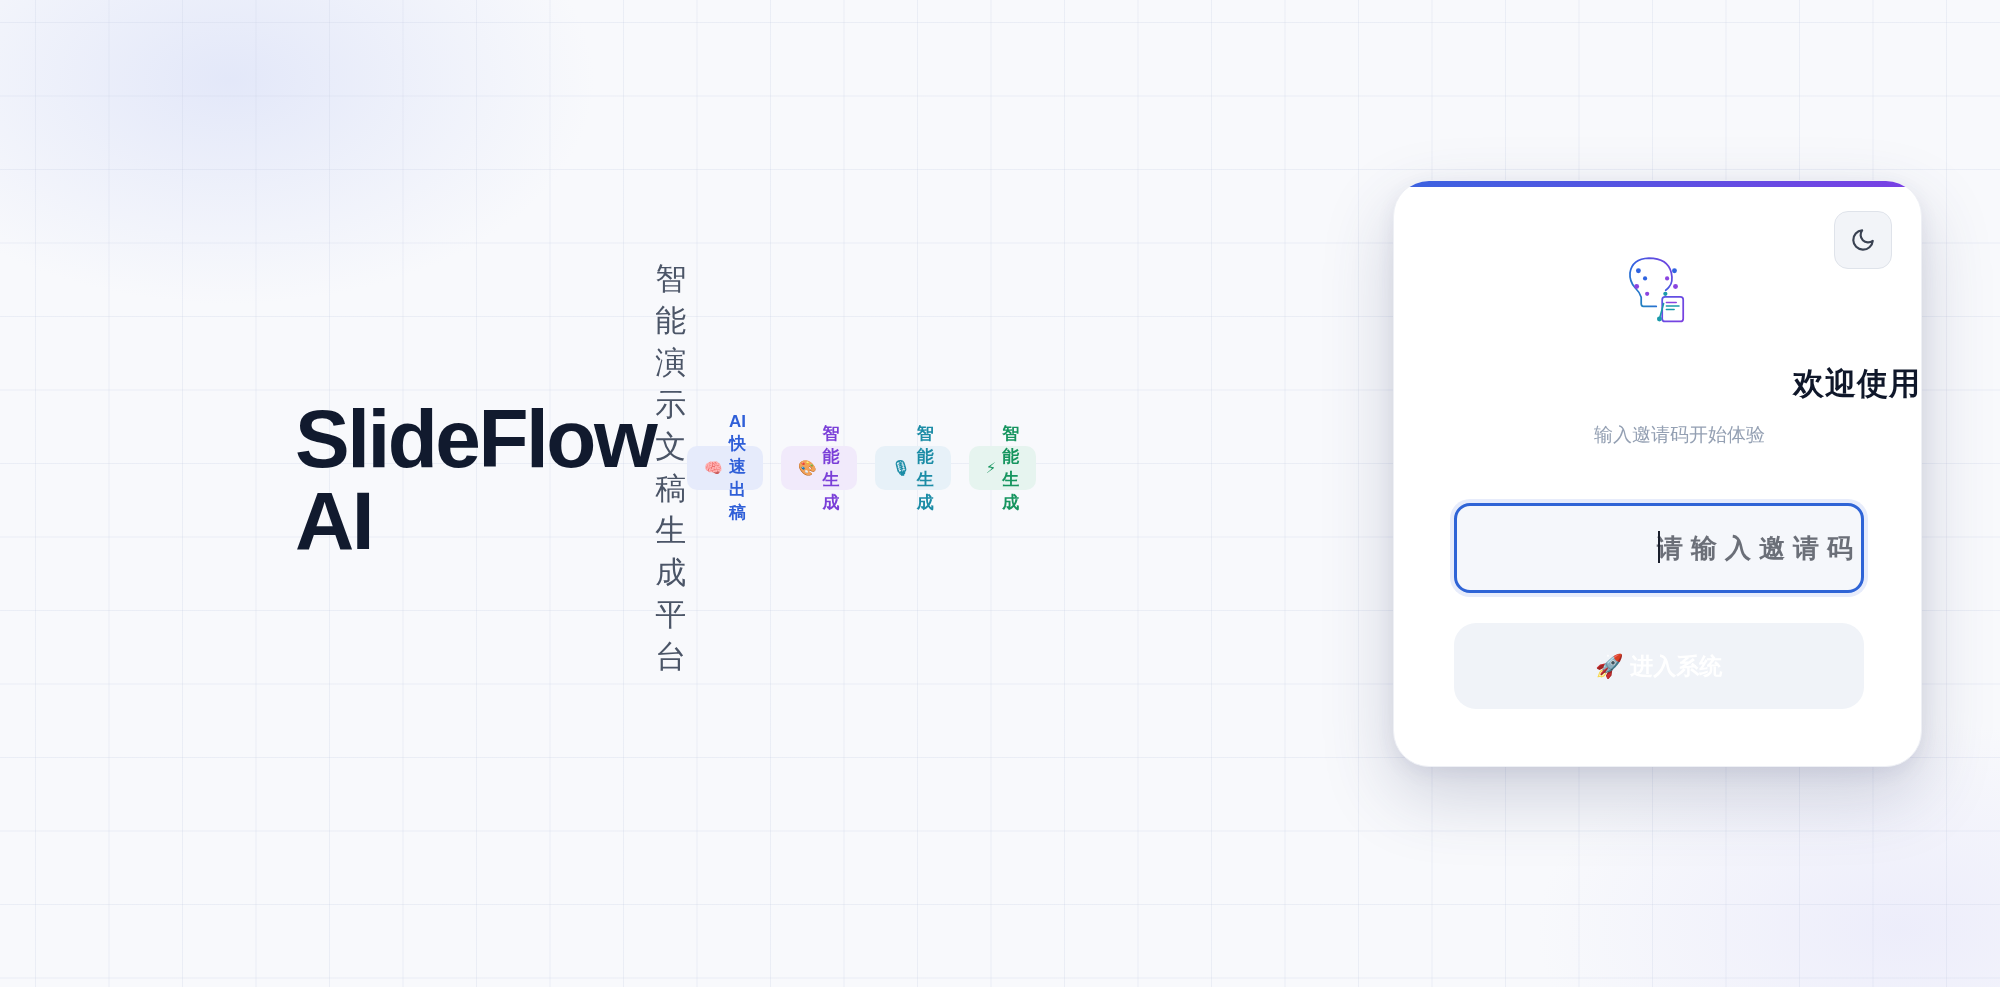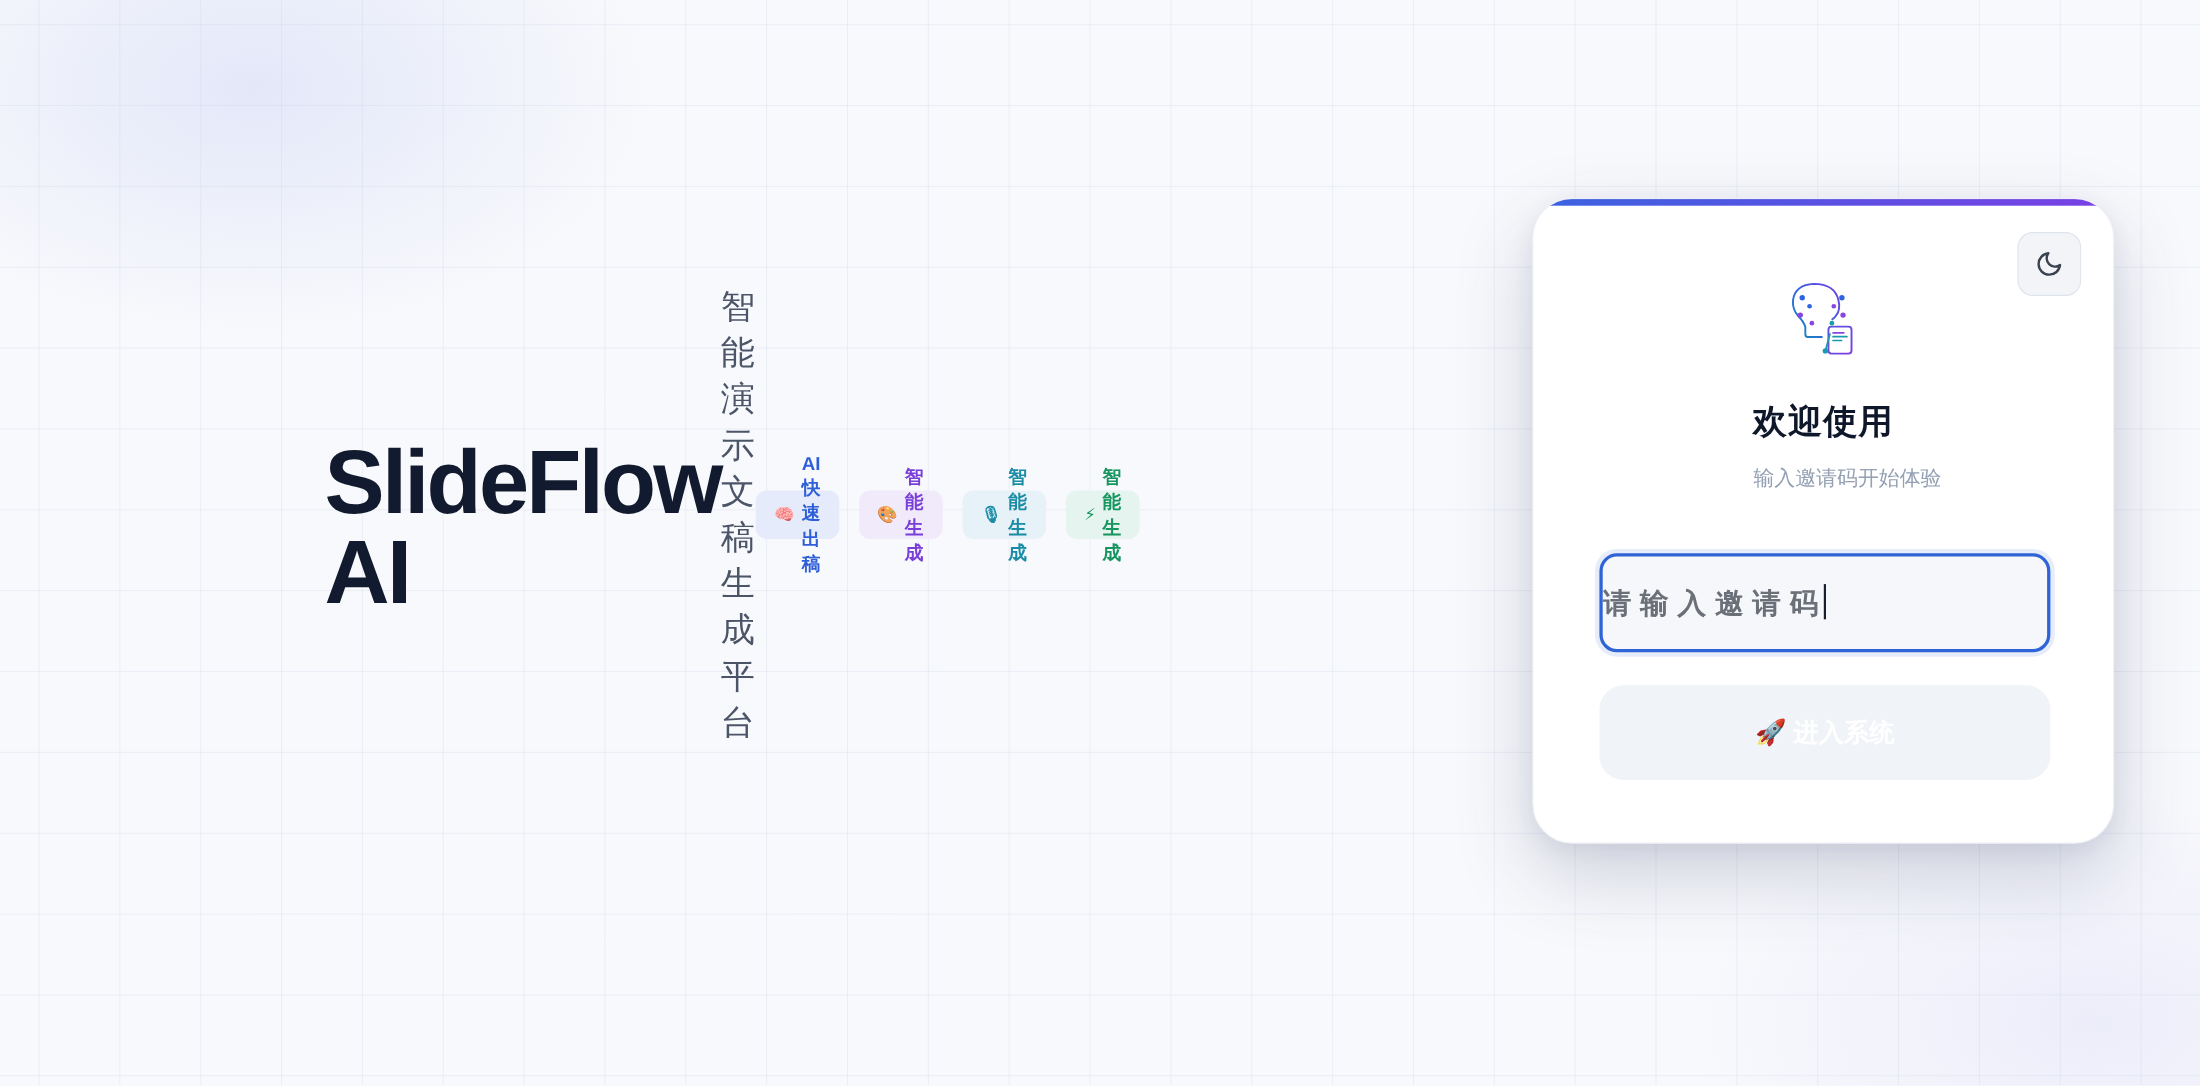--- a/index.html
+++ b/index.html
@@ -60,32 +60,32 @@
   .theme-toggle {
     position: absolute; right: 29px; top: 30px; width: 58px; height: 58px;
     border-radius: 14px; background: #f2f4f8; border: 1px solid #dfe3ea;
     display: flex; align-items: center; justify-content: center; cursor: pointer;
   }
   .card-logo {
     position: absolute; left: 50%; top: 75px; width: 70px; height: 70px;
     transform: translateX(-50%);
   }
   .card-title {
-    position: absolute; left: 0; right: 0; top: 182px; text-align: center;
+    position: absolute; left: 0; right: 0; top: 182px; text-align: right;
     font-size: 31px; font-weight: 700; color: #0f172a; letter-spacing: 1px;
   }
   .card-subtitle {
     position: absolute; left: 0; right: 0; top: 241px; text-align: center;
     font-size: 19px; color: #94a0b3; padding-left: 44px;
   }
   .invite-input {
     position: absolute; left: 60px; top: 322px; width: 410px; height: 90px;
     border-radius: 16px; border: 3px solid #2f64d6; background: #f5f7fb;
     box-shadow: 0 0 0 4px rgba(59,100,220,0.12);
-    text-align: left; font-size: 26px; font-weight: 700; color: #6b6f78;
+    text-align: right; font-size: 26px; font-weight: 700; color: #6b6f78;
     letter-spacing: 8px; outline: none;
     font-family: "Liberation Sans", "DejaVu Sans", sans-serif;
   }
   .invite-input::placeholder { color: #6b6f78; }
   .caret {
     position: absolute; left: 1658px; top: 531px; width: 2px; height: 32px;
     background: #1a1f2c;
   }
   .enter-button {
     position: absolute; left: 60px; top: 442px; width: 410px; height: 86px;

